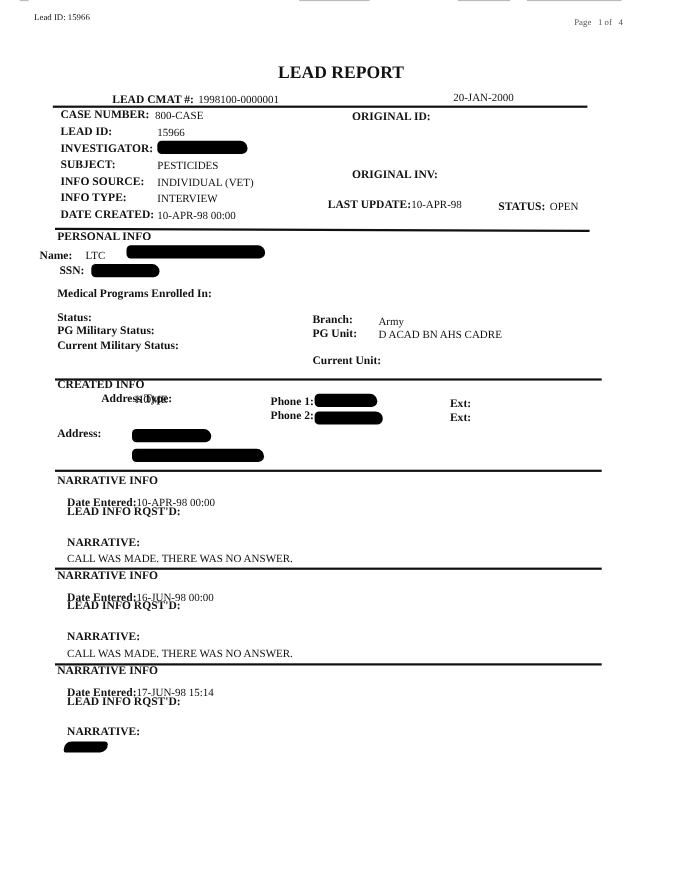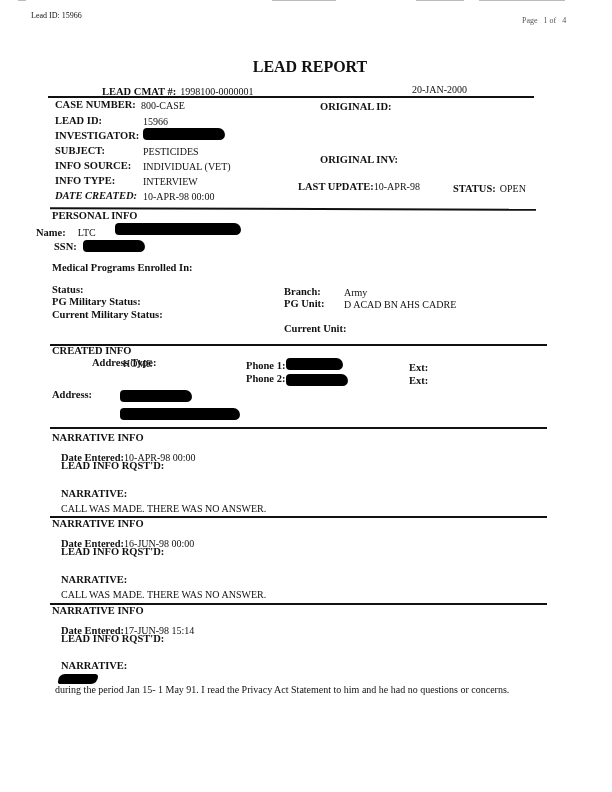--- a/index.html
+++ b/index.html
@@ -48,21 +48,21 @@
 <div class="abs lbl" style="left:55px;top:115px;">LEAD ID:</div>
 <div class="abs val" style="left:143px;top:116px;">15966</div>
 <div class="abs lbl" style="left:55px;top:130px;">INVESTIGATOR:</div>
 <div class="redact" style="left:143px;top:128px;width:82px;height:12px;"></div>
 <div class="abs lbl" style="left:55px;top:145px;">SUBJECT:</div>
 <div class="abs val" style="left:143px;top:146px;">PESTICIDES</div>
 <div class="abs lbl" style="left:55px;top:160px;">INFO SOURCE:</div>
 <div class="abs val" style="left:143px;top:161px;">INDIVIDUAL (VET)</div>
 <div class="abs lbl" style="left:55px;top:175px;">INFO TYPE:</div>
 <div class="abs val" style="left:143px;top:176px;">INTERVIEW</div>
-<div class="abs lbl" style="left:55px;top:190px;font-style:italic;">DATE CREATED:</div>
+<div class="abs lbl" style="left:55px;top:190px;">DATE CREATED:</div>
 <div class="abs val" style="left:143px;top:191px;">10-APR-98 00:00</div>
 
 <div class="abs lbl" style="left:320px;top:101px;">ORIGINAL ID:</div>
 <div class="abs lbl" style="left:320px;top:118px;margin-top:36px;">ORIGINAL INV:</div>
 <div class="abs" style="left:298px;top:176px;">
   <span class="lbl">LAST UPDATE:</span><span class="val">10-APR-98</span>
 </div>
 <div class="abs" style="left:453px;top:178px;">
   <span class="lbl">STATUS:</span>
   <span class="val">OPEN</span>
@@ -122,14 +122,13 @@
 
 <div class="abs lbl" style="left:52px;top:605px;">NARRATIVE INFO</div>
 <div class="abs" style="left:61px;top:620px;">
   <span class="lbl">Date Entered:</span><span class="val">17-JUN-98 15:14</span>
 </div>
 <div class="abs lbl" style="left:61px;top:633px;">LEAD INFO RQST'D:</div>
 <div class="abs lbl" style="left:61px;top:660px;">NARRATIVE:</div>
 <div class="redact" style="left:58px;top:674px;width:40px;height:10px;border-radius:10px 4px 10px 2px;"></div>
 
 <div class="para" style="left:55px;top:684px;">
-  <div>during the period Jan 15- 1 May 91.  I read the Privacy Act Statement to him and he had no questions or concerns.</div>
 </div>
 
 </body></html>

